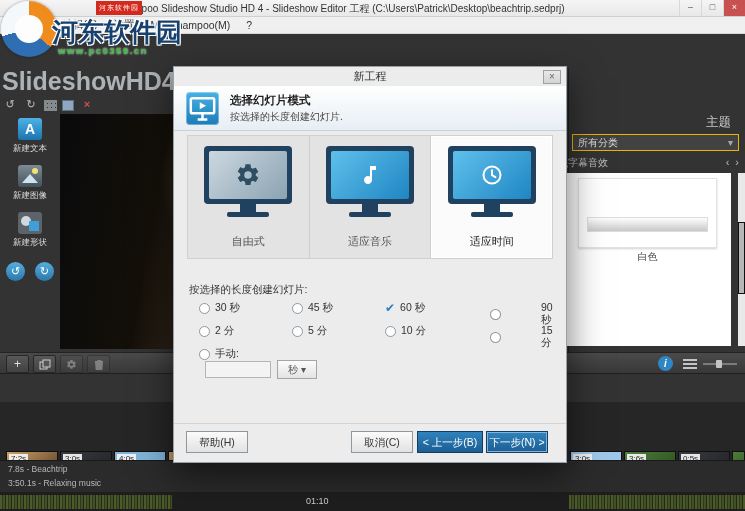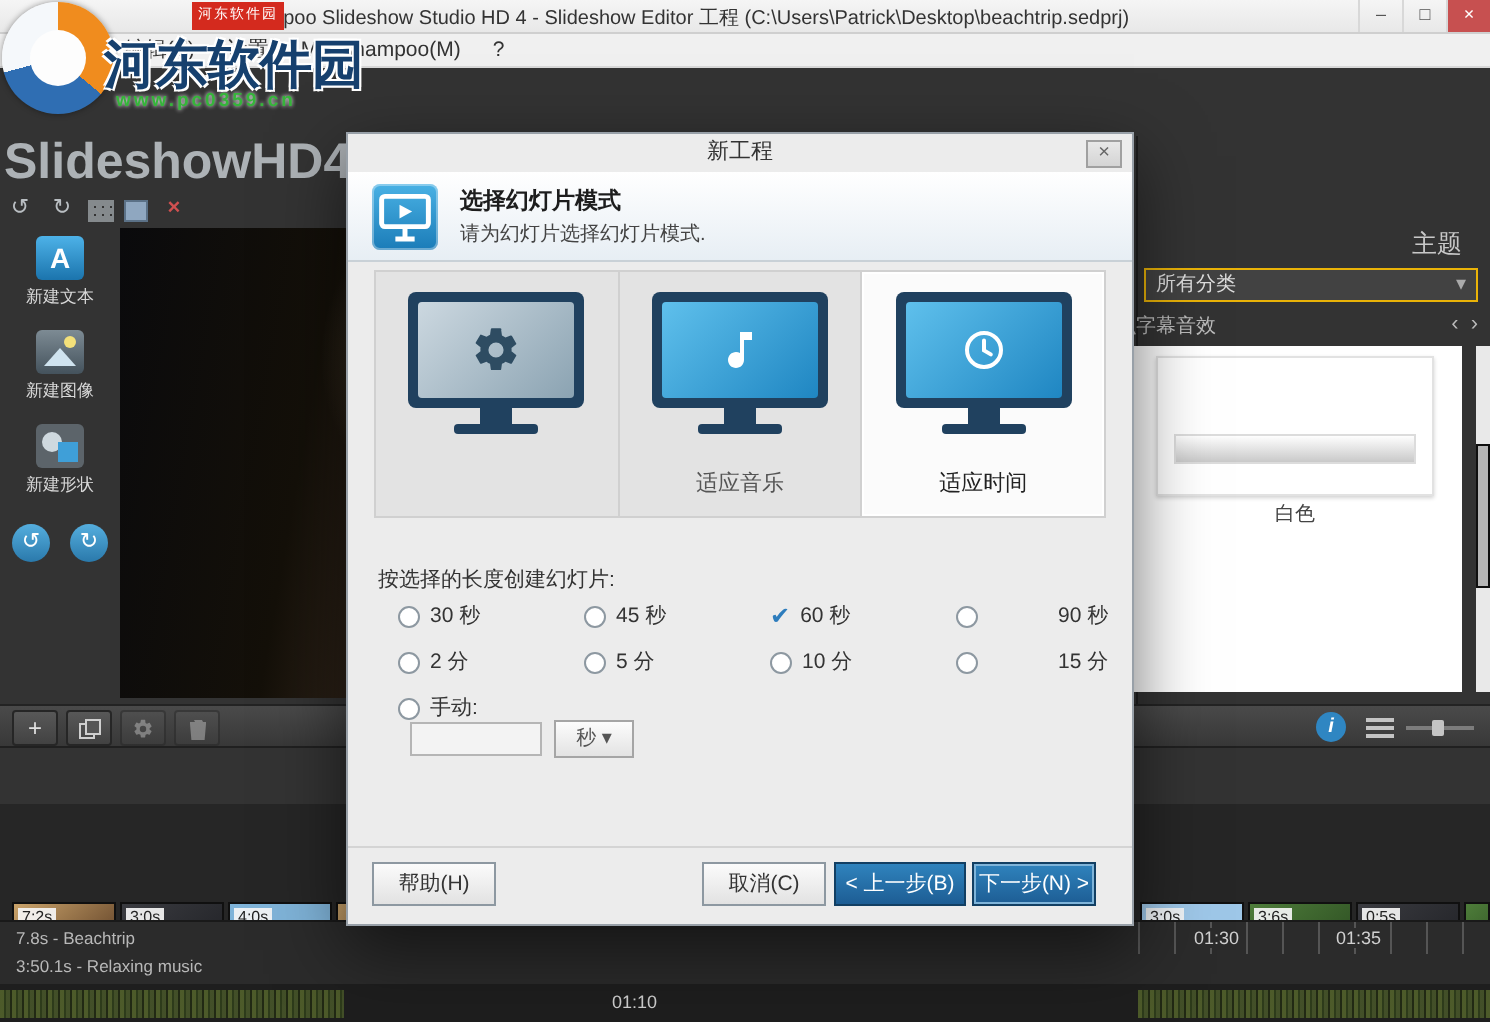--- a/index.html
+++ b/index.html
@@ -133,21 +133,21 @@
   .screen.blue { background:linear-gradient(135deg,#5fc0ec,#1f86c2); }
   .stand { position:absolute; left:50%; top:68px; transform:translateX(-50%); width:16px; height:8px; background:#20415f; }
   .stand-base { position:absolute; left:50%; top:76px; transform:translateX(-50%); width:42px; height:5px; background:#20415f; border-radius:2px; }
   .mode-label { position:absolute; left:0; right:0; bottom:9px; text-align:center; font-size:11px; color:#555; }
   .mode.selected .mode-label { color:#222; }
   .len-label { position:absolute; left:15px; top:216px; font-size:10.5px; color:#333; }
   .radio-item { position:absolute; display:flex; align-items:center; gap:5px; font-size:10.5px; color:#333; }
   .rb { width:11px; height:11px; border-radius:50%; border:1px solid #8d98a1; background:#fff; }
   .rb-check { color:#2e7dbd; font-size:12px; font-weight:bold; line-height:11px; }
   .r1 { top:234px; } .r2 { top:257px; } .r3 { top:280px;text-align:right; }
-  .c1 { left:25px; } .c2 { left:118px; } .c3 { left:211px; } .c4 { left:304px;gap:40px; }
+  .c1 { left:25px; } .c2 { left:118px; } .c3 { left:211px; } .c4 { left:316px;gap:40px; }
   .manual-input { position:absolute; left:31px; top:294px; width:66px; height:17px; background:#f3f3f3; border:1px solid #b5b5b5; font-size:10px; padding:0 3px; color:#555; }
   .manual-unit { position:absolute; left:103px; top:293px; width:40px; height:19px; background:linear-gradient(#fcfcfc,#e3e3e3); border:1px solid #a5a5a5; font-size:10px; color:#555; text-align:center; line-height:17px; }
   .dlg-sep { position:absolute; left:0; top:356px; right:0; height:1px; background:#d4d4d4; }
   .btn { position:absolute; top:364px; height:22px; font-size:10.5px; text-align:center; line-height:20px; border:1px solid #8d98a1; background:linear-gradient(#fbfbfb,#e2e2e2); color:#333; }
   .btn-help { left:12px; width:62px; }
   .btn-cancel { left:177px; width:62px; }
   .btn-blue { background:linear-gradient(#2f83bd,#1d5d94); color:#fff; border-color:#123f63; }
   .btn-back { left:243px; width:66px; }
   .btn-next { left:312px; width:62px; box-shadow:inset 0 0 0 1px #7fb4d9; }
 
@@ -301,24 +301,20 @@
       </div>
       <div class="thumb p-dark" style="left:678px">
         <span class="chip">0:5s</span>
       </div>
       <div class="thumb p-forest" style="left:732px; width:13px;"></div>
     </div>
 
     <div class="tl-rows">
       <div class="track-label" style="top:3px">7.8s - Beachtrip</div>
       <div class="track-label" style="top:17px">3:50.1s - Relaxing music</div>
-      <div class="tl-ruler-right">
-        <span class="ruler-num" style="left:26px">01:30</span>
-        <span class="ruler-num" style="left:97px">01:35</span>
-      </div>
     </div>
     <div class="tl-wave">
       <div class="wave" style="left:0; width:172px;"></div>
       <div class="wave" style="left:569px; right:0;"></div>
       <span class="ruler-num-low" style="left:306px">01:10</span>
     </div>
 
   </div>
 
   <div class="dialog">
@@ -328,34 +324,35 @@
     </div>
     <div class="dlg-header">
       <div class="dlg-hicon">
         <svg width="33" height="33" viewBox="0 0 24 24">
             <rect x="3.5" y="4.5" width="17" height="11" rx="1.2" fill="none" stroke="#fff" stroke-width="1.8"></rect>
             <path d="M10 7.5v5l4.6-2.5z" fill="#fff"></path>
             <path d="M8.5 20h7M12 15.8V20" stroke="#fff" stroke-width="1.8" fill="none"></path>
           </svg>
       </div>
       <div class="dlg-htitle">选择幻灯片模式</div>
-      <div class="dlg-hsub">请为幻灯片选择幻灯片模式.</div>
+      <div class="dlg-hsub">按选择的长度创建幻灯片.</div>
     </div>
 
     <div class="modes">
       <div class="mode">
         <div class="monitor">
           <div class="screen gray">
             <svg width="26" height="26" viewBox="0 0 24 24">
                 <path fill="#2e4c62" d="M19.14 12.94c.04-.31.06-.62.06-.94s-.02-.63-.06-.94l2.03-1.58a.5.5 0 0 0 .12-.64l-1.92-3.32a.5.5 0 0 0-.61-.22l-2.39.96a7.3 7.3 0 0 0-1.62-.94l-.36-2.54A.5.5 0 0 0 13.9 2h-3.8a.5.5 0 0 0-.49.42l-.36 2.54c-.59.24-1.13.56-1.62.94l-2.39-.96a.5.5 0 0 0-.61.22L2.71 8.48a.5.5 0 0 0 .12.64l2.03 1.58c-.04.31-.06.63-.06.94s.02.63.06.94l-2.03 1.58a.5.5 0 0 0-.12.64l1.92 3.32c.14.24.42.34.61.22l2.39-.96c.5.38 1.03.7 1.62.94l.36 2.54c.04.24.25.42.49.42h3.8c.24 0 .45-.18.49-.42l.36-2.54a7.3 7.3 0 0 0 1.62-.94l2.39.96c.23.09.47 0 .61-.22l1.92-3.32a.5.5 0 0 0-.12-.64l-2.03-1.58zM12 15.5A3.5 3.5 0 1 1 12 8.5a3.5 3.5 0 0 1 0 7z"></path>
               </svg>
           </div>
         </div>
         <div class="stand"></div>
           <div class="stand-base"></div>
+        <div class="mode-label">自由式</div>
       </div>
       <div class="mode">
         <div class="monitor">
           <div class="screen blue">
             <svg width="24" height="24" viewBox="0 0 24 24">
                 <path fill="#fff" d="M12 3v10.55c-.59-.34-1.27-.55-2-.55-2.21 0-4 1.79-4 4s1.79 4 4 4 4-1.79 4-4V7h4V3h-6z"></path>
               </svg>
           </div>
         </div>
         <div class="stand"></div>

